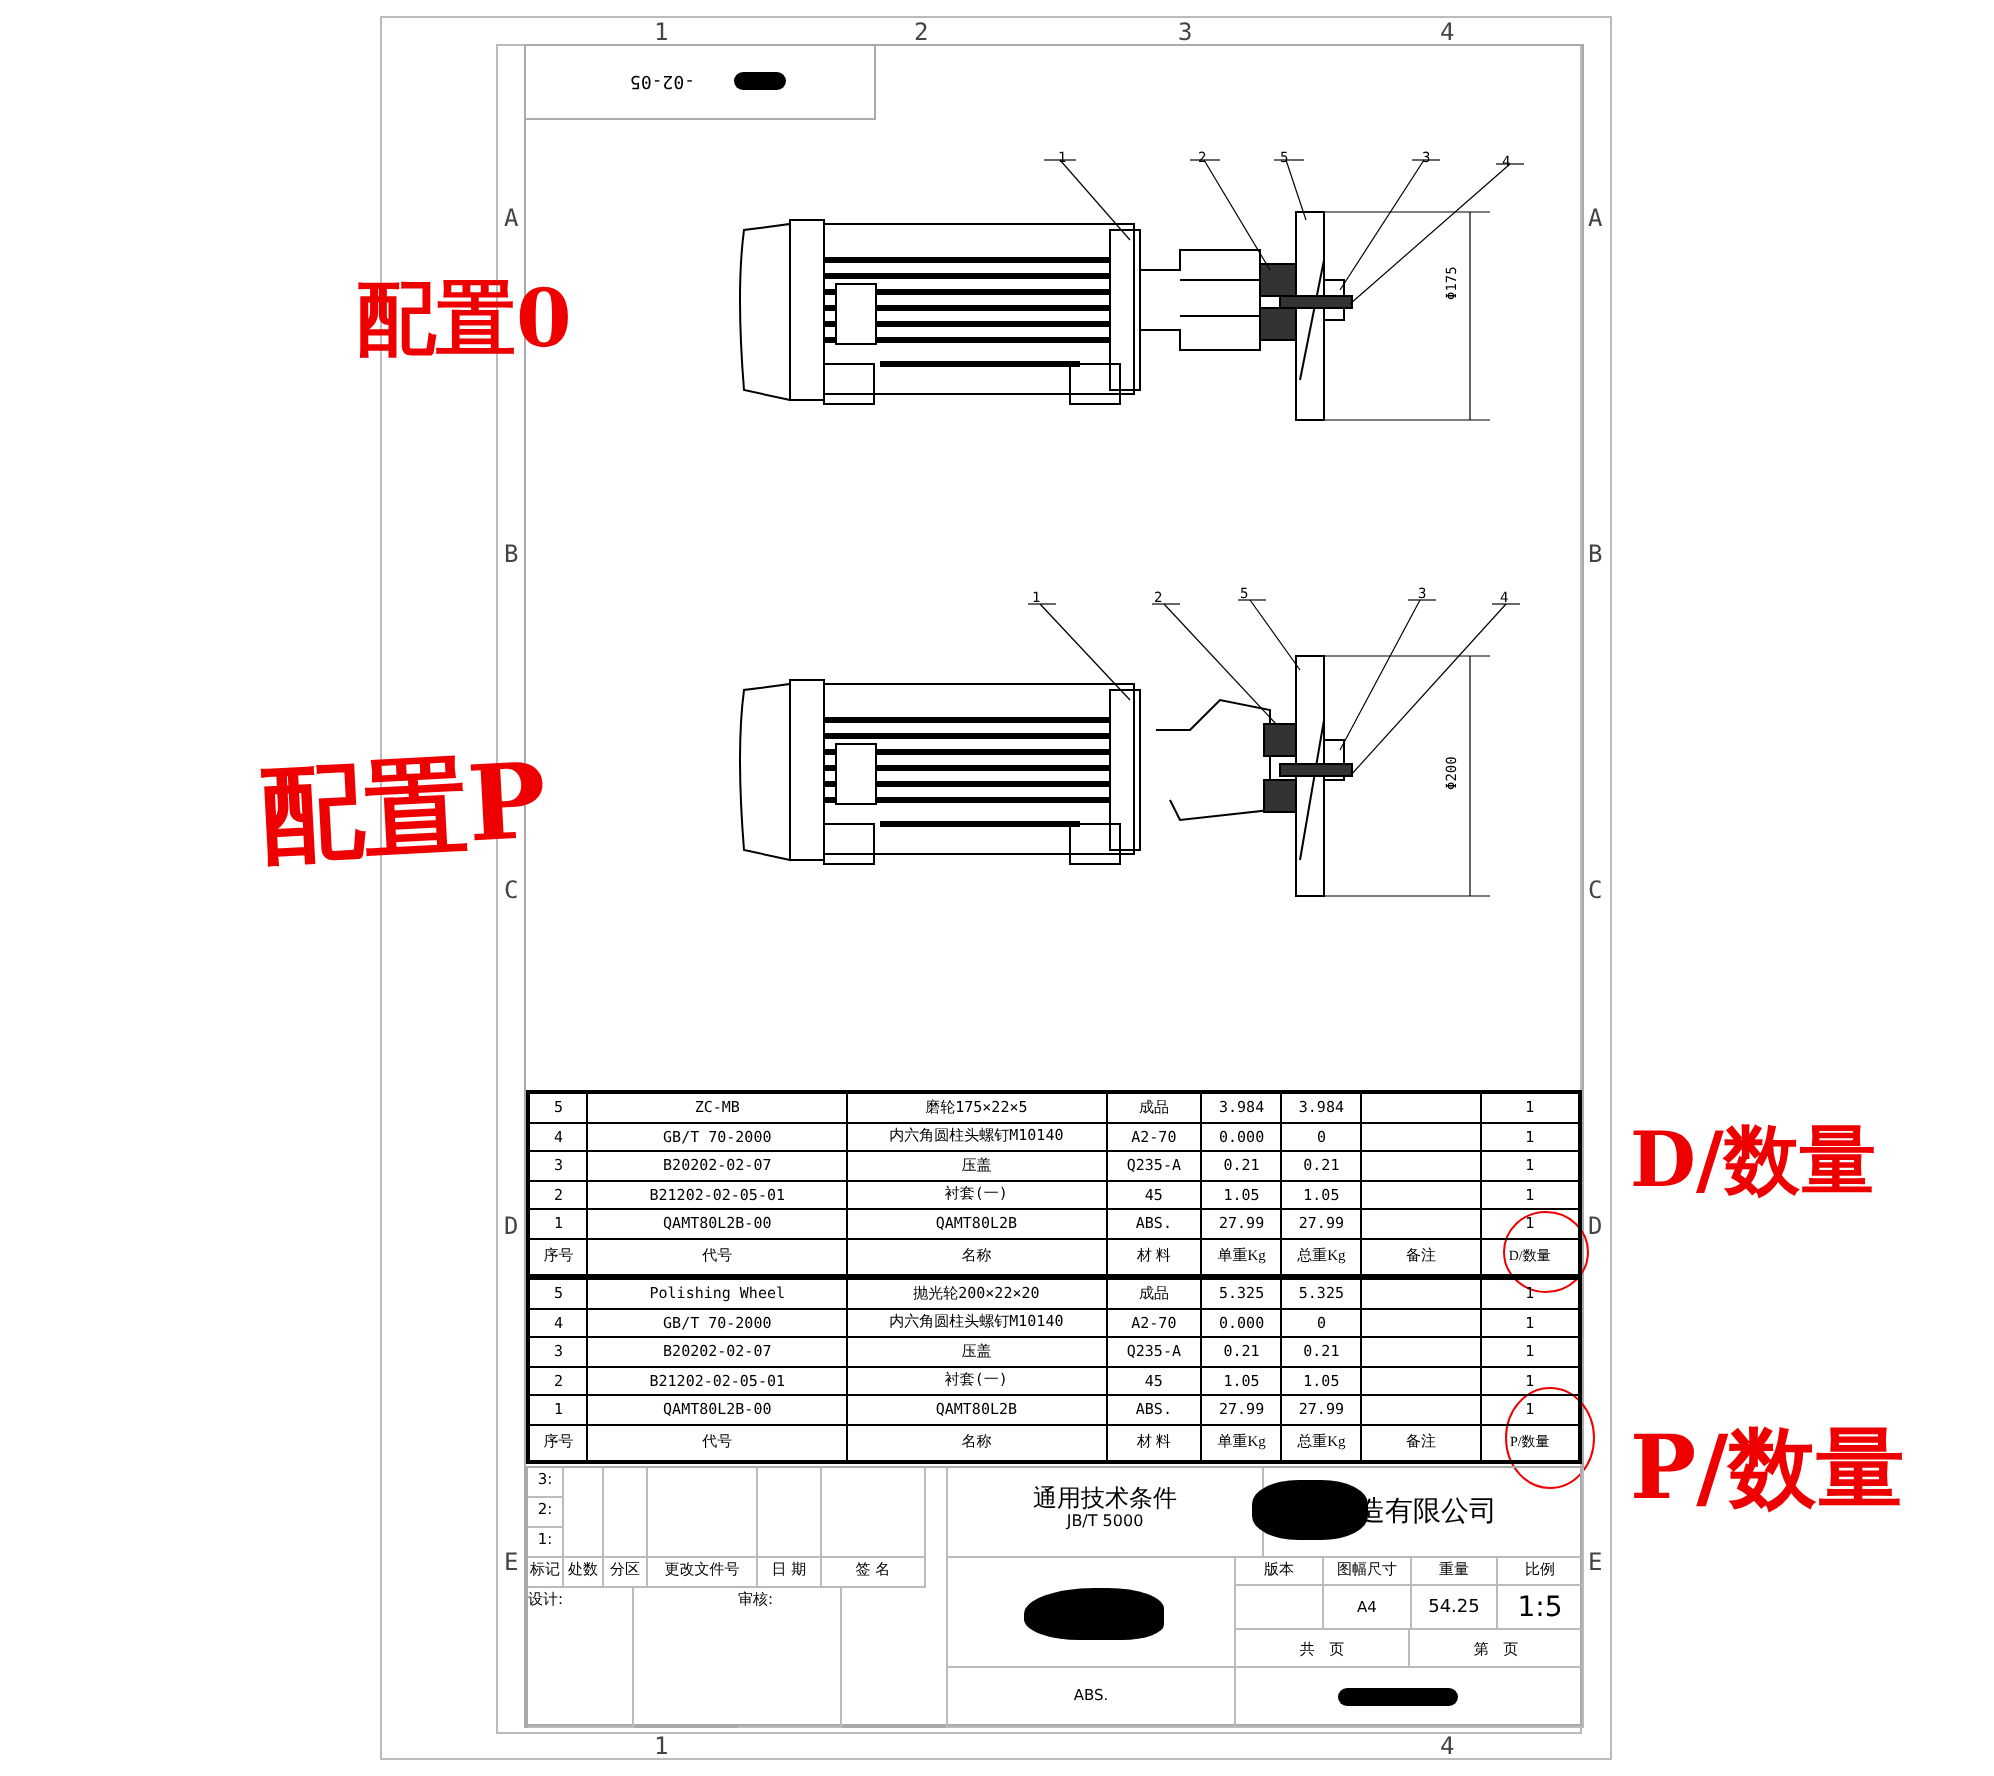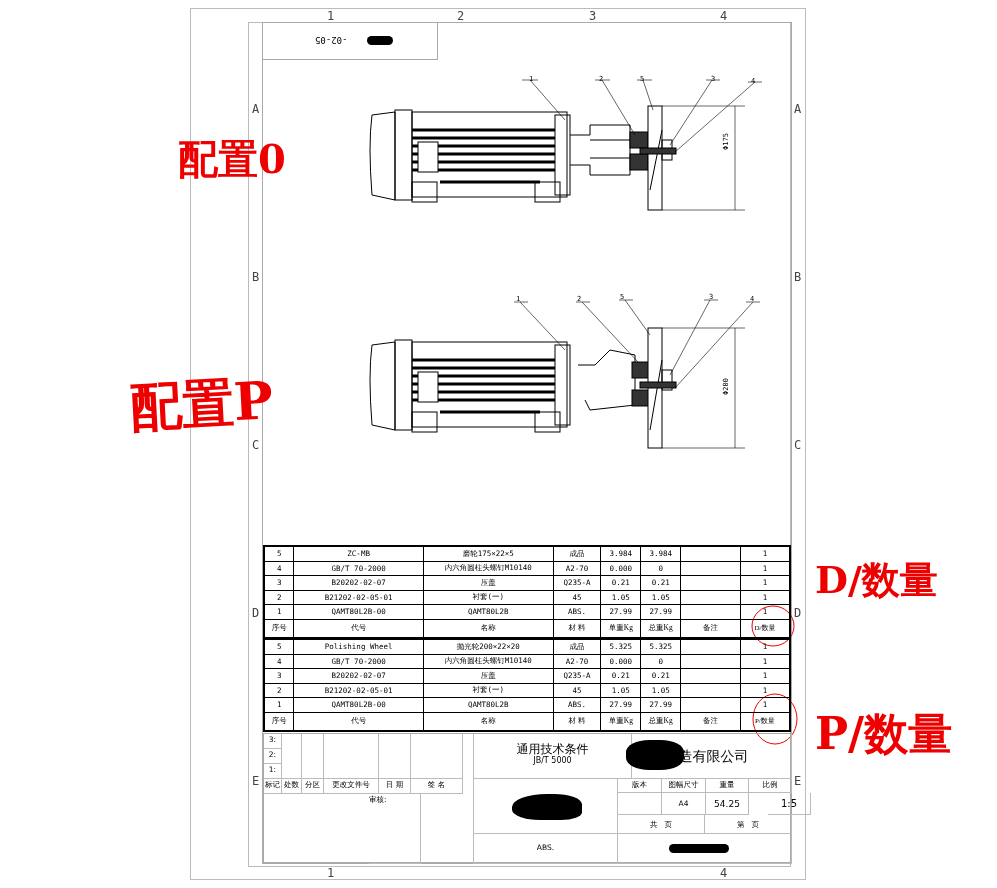--- a/index.html
+++ b/index.html
@@ -323,20 +323,21 @@
   <div class="cell" style="left:115px;top:0;width:32px;height:45px"></div>
   <div class="cell" style="left:147px;top:0;width:52px;height:45px"></div>
 
   <div class="cell" style="left:0;top:45px;width:18px;height:15px">标记</div>
   <div class="cell" style="left:18px;top:45px;width:20px;height:15px">处数</div>
   <div class="cell" style="left:38px;top:45px;width:22px;height:15px">分区</div>
   <div class="cell" style="left:60px;top:45px;width:55px;height:15px">更改文件号</div>
   <div class="cell" style="left:115px;top:45px;width:32px;height:15px">日 期</div>
   <div class="cell" style="left:147px;top:45px;width:52px;height:15px">签 名</div>
 
+  <div class="cell" style="left:0;top:60px;width:53px;height:70px;text-align:left">设计:</div>
   <div class="cell" style="left:105px;top:60px;width:52px;height:70px;text-align:left">审核:</div>
 
   <div class="cell" style="left:209px;top:0;width:159px;height:45px;border-left:1px solid #bbb">
     <div style="font-size:12px;line-height:14px;margin-top:8px">通用技术条件</div>
     <div style="font-size:8px;line-height:10px">JB/T 5000</div>
   </div>
   <div class="cell" style="left:209px;top:45px;width:145px;height:55px;border-left:1px solid #bbb">
     <div class="abs redact" style="left:38px;top:15px;width:70px;height:26px;border-radius:50% 40% 30% 40%"></div>
   </div>
   <div class="cell" style="left:209px;top:100px;width:145px;height:30px;border-left:1px solid #bbb;line-height:28px">ABS.</div>
@@ -344,18 +345,18 @@
   <div class="cell" style="left:354px;top:0;width:174px;height:45px;font-size:14px;line-height:45px;text-align:center;padding-right:10px">机制造有限公司</div>
   <div class="abs redact" style="left:362px;top:6px;width:58px;height:30px;border-radius:40%"></div>
 
   <div class="cell" style="left:354px;top:45px;width:44px;height:14px">版本</div>
   <div class="cell" style="left:398px;top:45px;width:44px;height:14px">图幅尺寸</div>
   <div class="cell" style="left:442px;top:45px;width:43px;height:14px">重量</div>
   <div class="cell" style="left:485px;top:45px;width:43px;height:14px">比例</div>
   <div class="cell" style="left:354px;top:59px;width:44px;height:22px;line-height:22px"></div>
   <div class="cell" style="left:398px;top:59px;width:44px;height:22px;line-height:22px">A4</div>
   <div class="cell" style="left:442px;top:59px;width:43px;height:22px;line-height:22px;font-size:9px">54.25</div>
-  <div class="cell" style="left:504px;top:59px;width:43px;height:22px;line-height:22px;font-size:10px">1:5</div>
+  <div class="cell" style="left:485px;top:59px;width:43px;height:22px;line-height:22px;font-size:14px">1:5</div>
   <div class="cell" style="left:354px;top:81px;width:87px;height:19px;line-height:19px;white-space:pre">共   页</div>
   <div class="cell" style="left:441px;top:81px;width:87px;height:19px;line-height:19px;white-space:pre">第   页</div>
   <div class="cell" style="left:354px;top:100px;width:174px;height:30px;line-height:28px;padding-left:70px;text-align:left">05</div>
   <div class="abs redact" style="left:405px;top:110px;width:60px;height:9px"></div>
 </div>
 
 </body></html>

